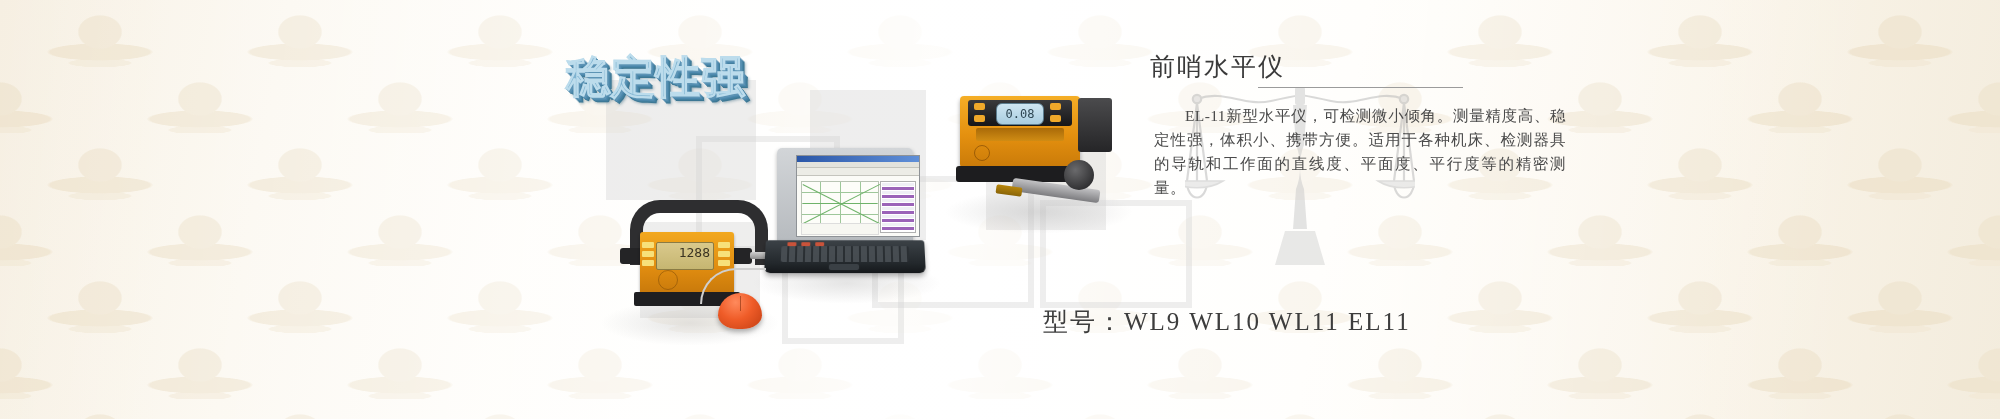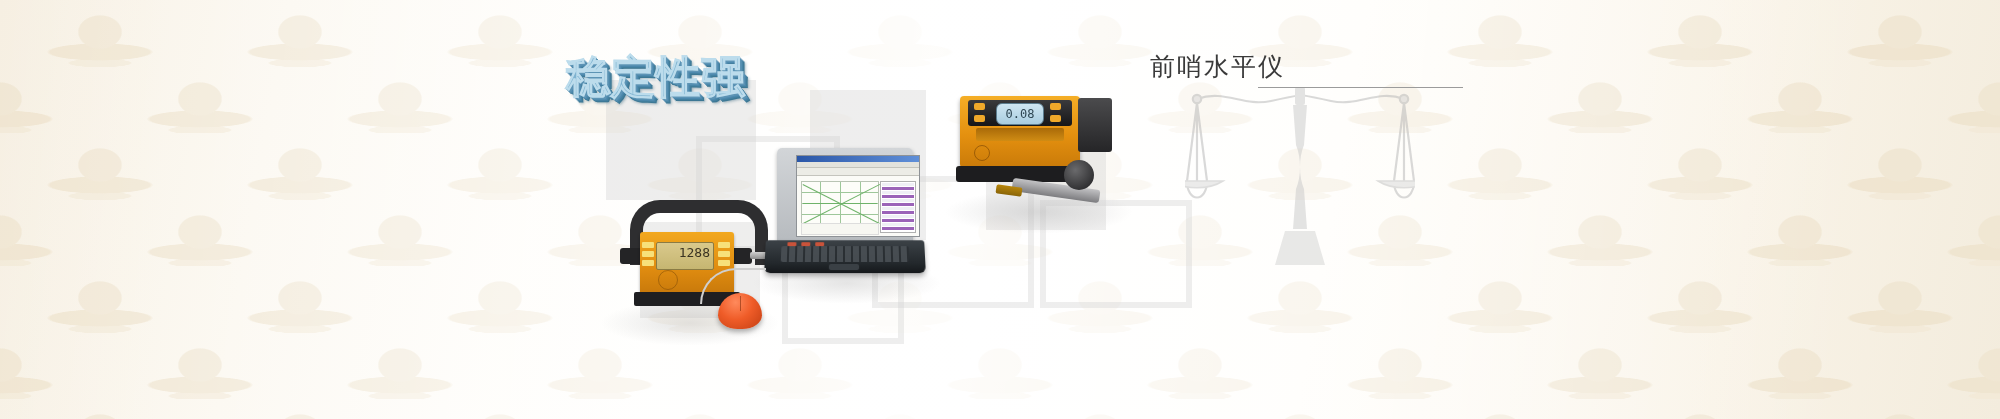--- a/index.html
+++ b/index.html
@@ -310,16 +310,18 @@
     <div class="foot"></div>
     <div class="darkbox"></div>
     <div class="bar"></div>
     <div class="tip"></div>
     <div class="gauge"></div>
   </div>
 
   <div id="info">
     <div id="brand-heading">前哨水平仪</div>
     <div id="brand-rule"></div>
-  </div>
-
+    <div id="desc">EL-11新型水平仪，可检测微小倾角。测量精度高、稳定性强，体积小、携带方便。适用于各种机床、检测器具的导轨和工作面的直线度、平面度、平行度等的精密测量。</div>
+  </div>
+
+  <div id="models">型号：WL9   WL10   WL11    EL11</div>
 
 </div>
 
 </body></html>

